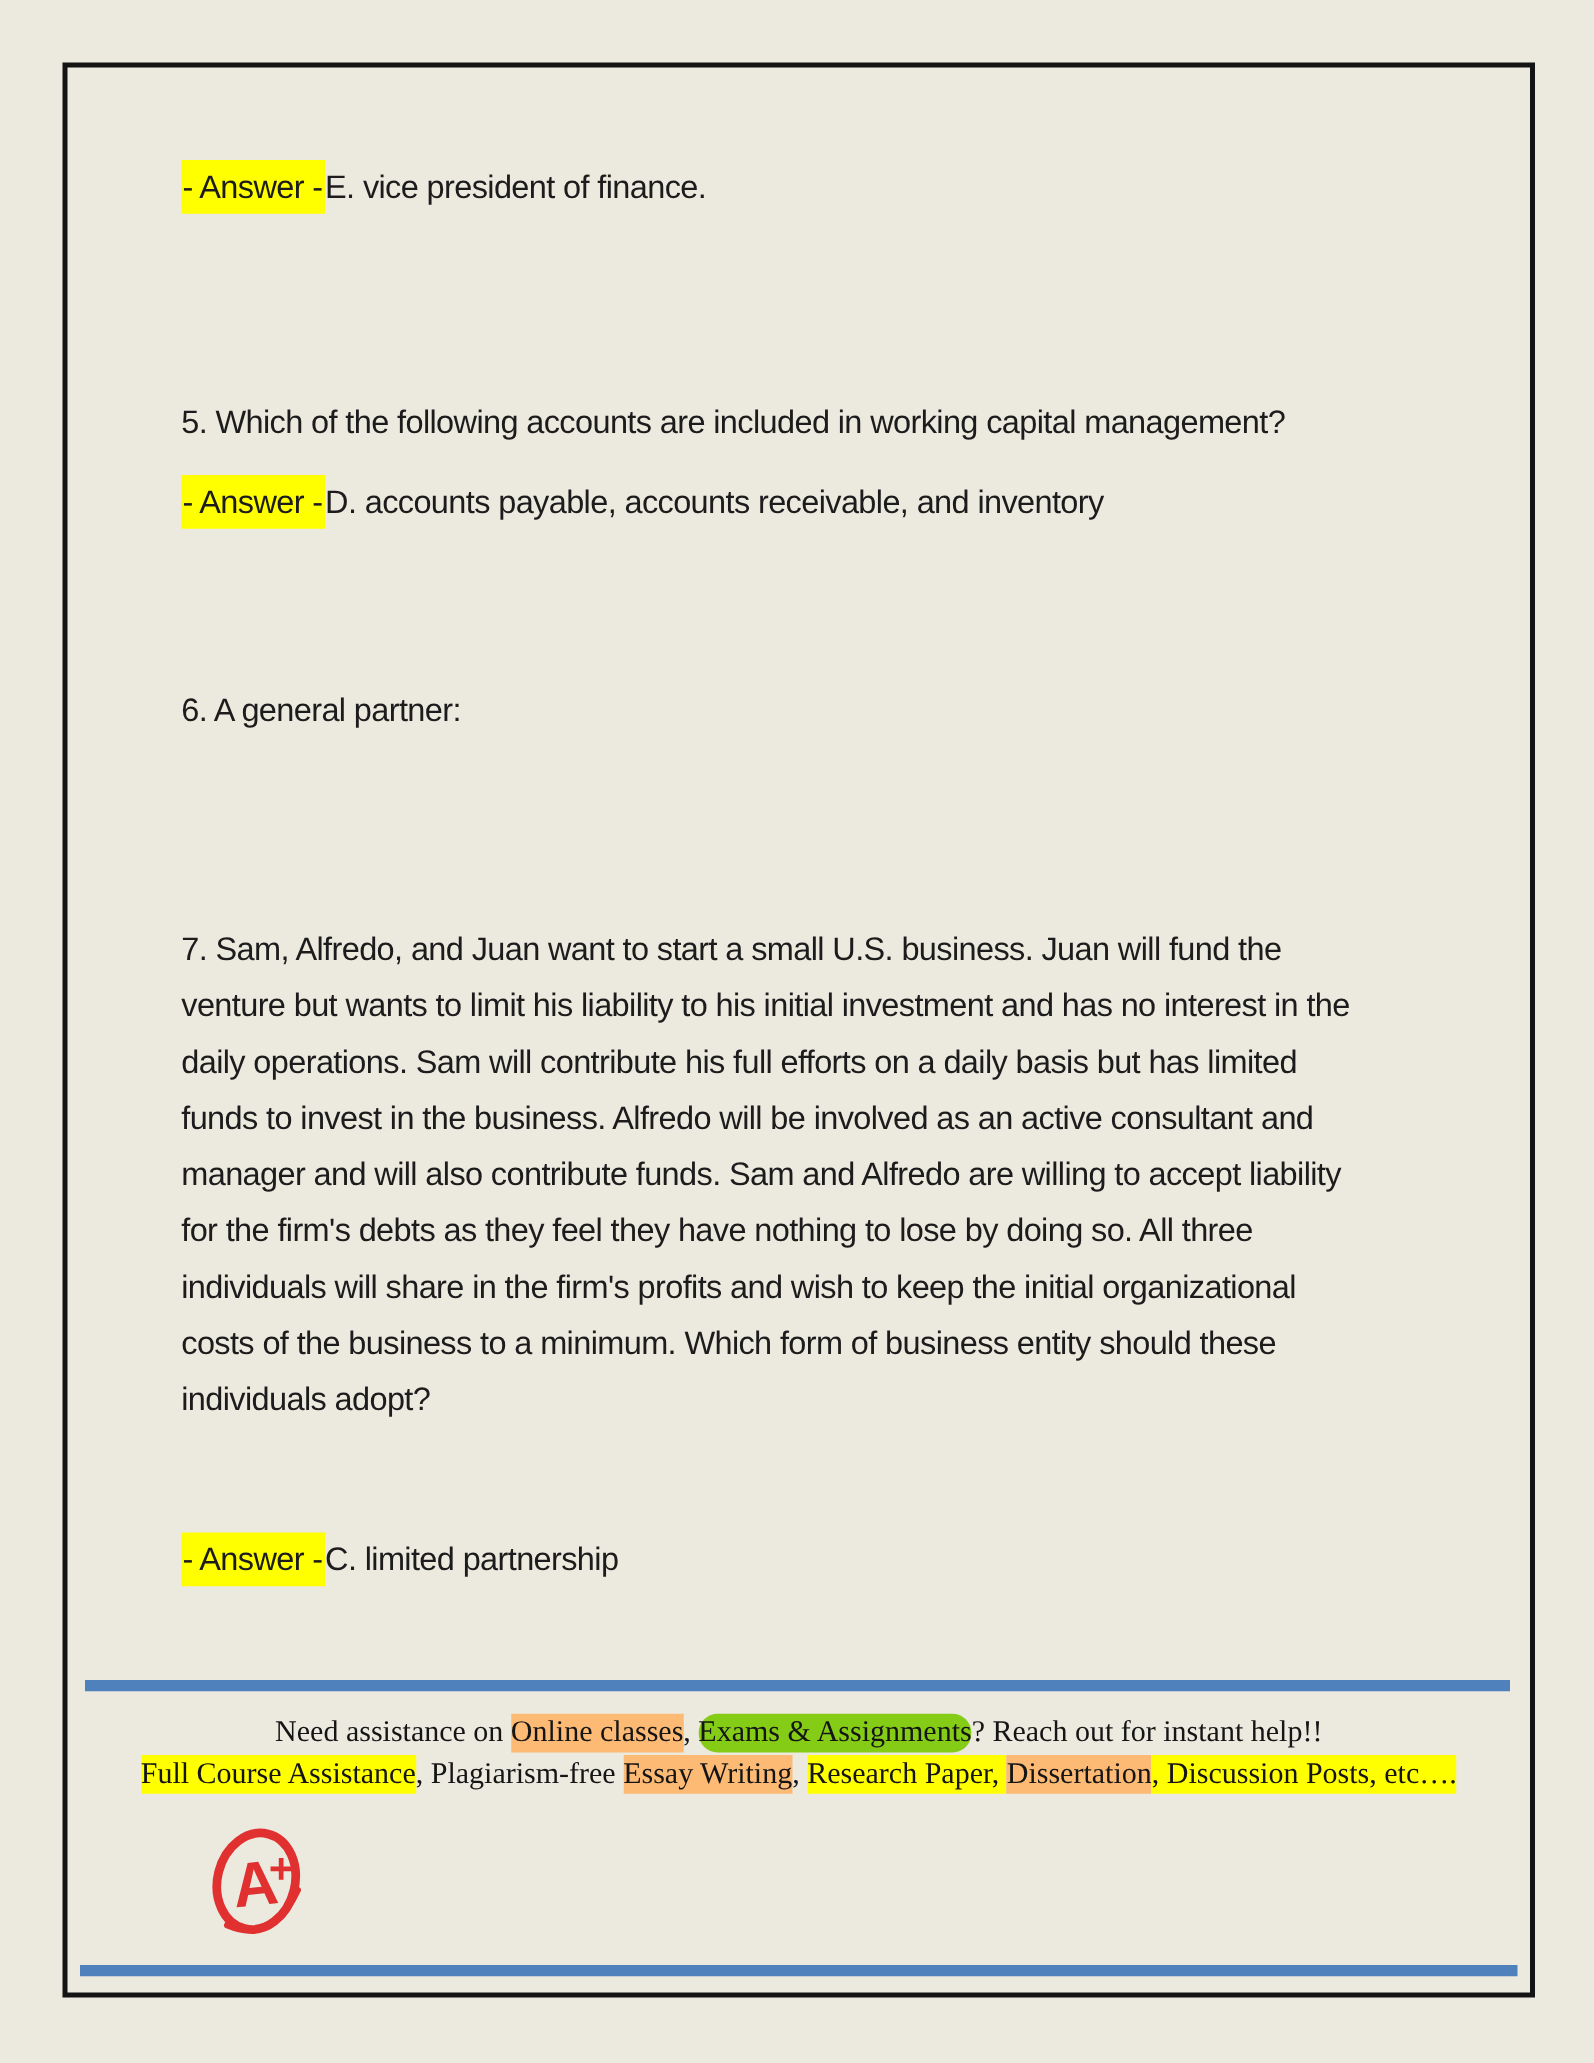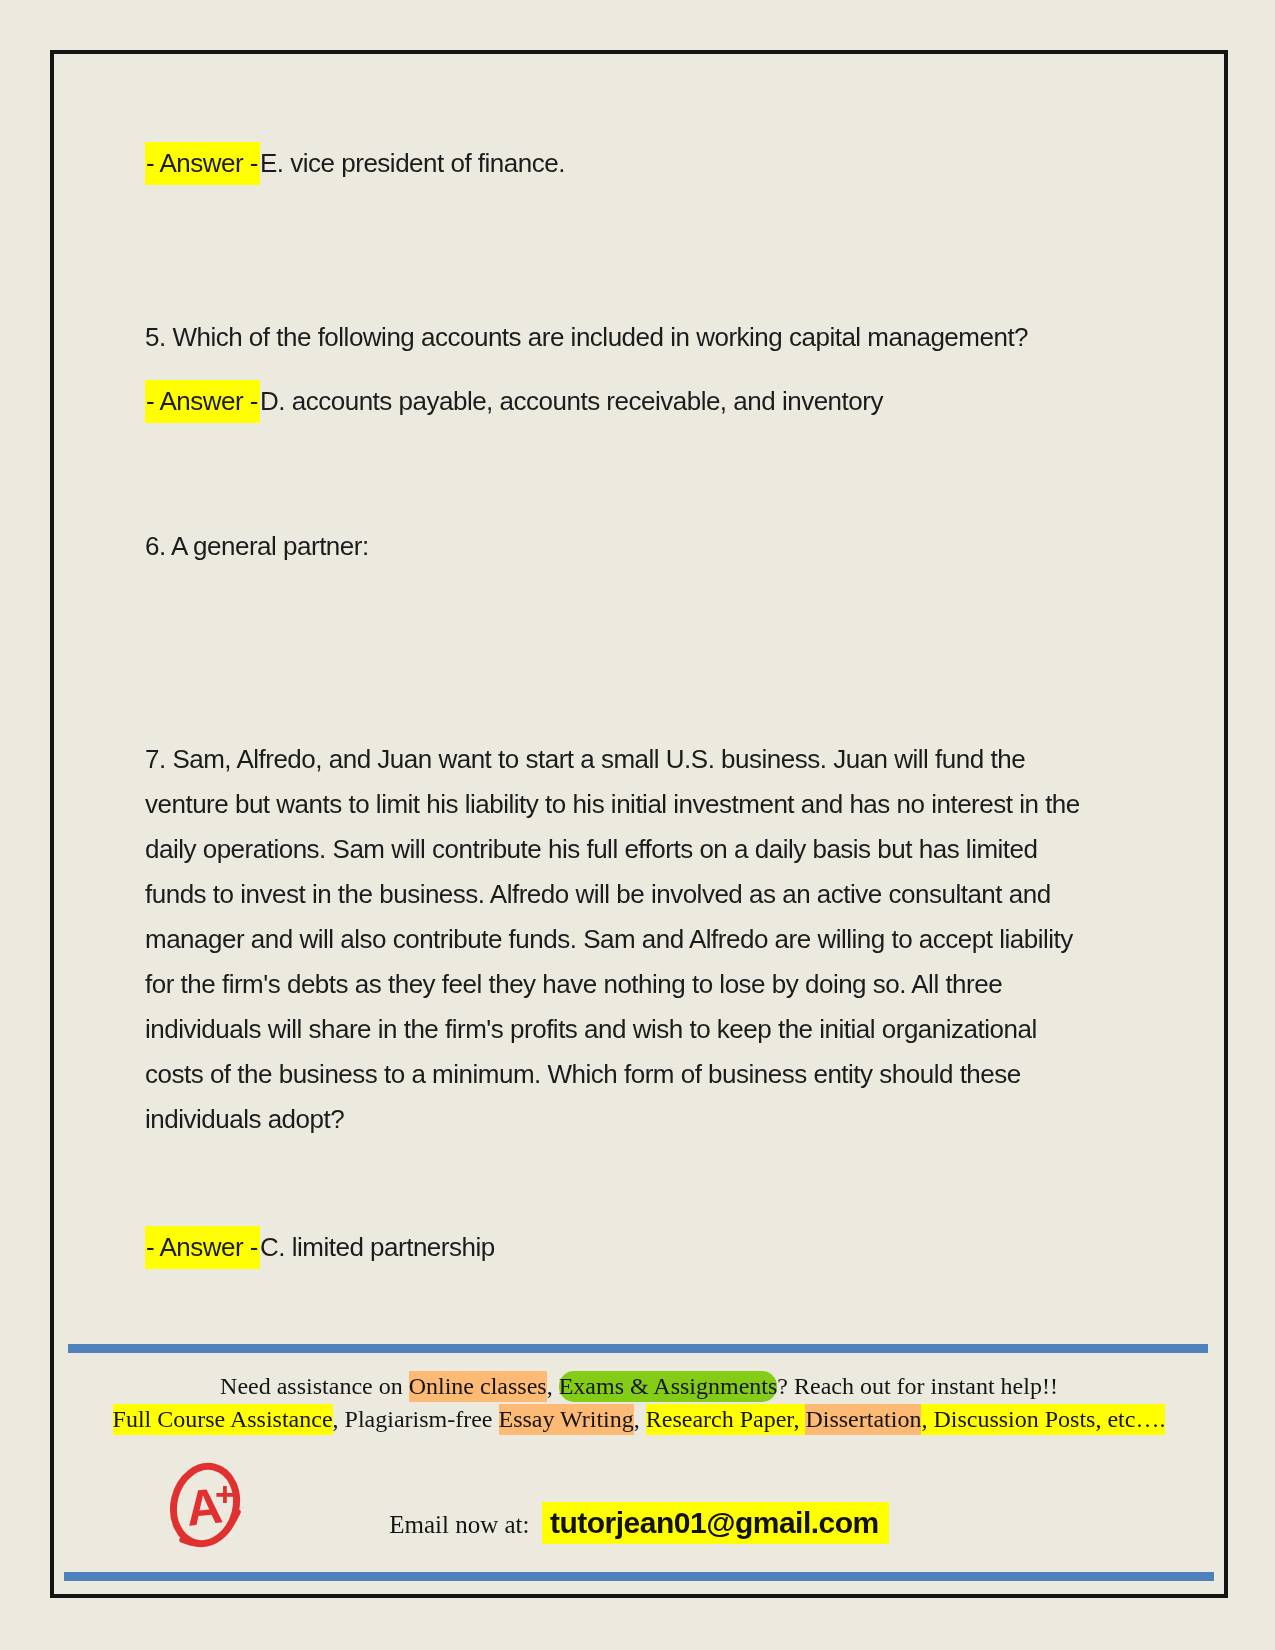--- a/index.html
+++ b/index.html
@@ -65,44 +65,43 @@
     color: #111;
     letter-spacing: -0.5px;
   }
   .logo { position: absolute; }
 </style>
 </head>
 <body>
 
 <div class="frame">
 
-  <p class="block answer-line" style="left:91px; top:87px;"><mark class="ans">- Answer -</mark><span>E. vice president of finance.</span></p>
+  <p class="block answer-line" style="left:91px; top:73px;"><mark class="ans">- Answer -</mark><span>E. vice president of finance.</span></p>
 
   <p class="block question" style="left:91px; top:221px; width:940px;margin-top:40px;">5. Which of the following accounts are included in working capital management?</p>
 
   <p class="block answer-line" style="left:91px; top:325px;"><mark class="ans">- Answer -</mark><span>D. accounts payable, accounts receivable, and inventory</span></p>
 
-  <p class="block question" style="left:91px; top:470px;">6. A general partner:</p>
+  <p class="block question" style="left:91px; top:492px;">6. A general partner:</p>
 
 
   <p class="block question" style="left:91px; top:683px; width:955px;">7. Sam, Alfredo, and Juan want to start a small U.S. business. Juan will fund the venture but wants to limit his liability to his initial investment and has no interest in the daily operations. Sam will contribute his full efforts on a daily basis but has limited funds to invest in the business. Alfredo will be involved as an active consultant and manager and will also contribute funds. Sam and Alfredo are willing to accept liability for the firm's debts as they feel they have nothing to lose by doing so. All three individuals will share in the firm's profits and wish to keep the initial organizational costs of the business to a minimum. Which form of business entity should these individuals adopt?</p>
 
   <p class="block answer-line" style="left:91px; top:1171px;"><mark class="ans">- Answer -</mark><span>C. limited partnership</span></p>
 
   <div class="divider" style="left:14px; top:1290px; width:1140px;"></div>
 
   <p class="block footer-line" style="left:0; top:1316px;"><span class="seg">Need assistance on </span><span class="seg hl-cyan">Online classes</span><span class="seg">, </span><span class="seg hl-green">Exams &amp; Assignments</span><span class="seg">? Reach out for instant help!!</span></p>
 
   <p class="block footer-line" style="left:0; top:1349px;"><span class="seg hl-yellow">Full Course Assistance</span><span class="seg">, Plagiarism-free </span><span class="seg hl-cyan">Essay Writing</span><span class="seg">, </span><span class="seg hl-yellow">Research Paper, </span><span class="seg hl-cyan">Dissertation</span><span class="seg hl-yellow">, Discussion Posts, etc….</span></p>
 
   <svg class="logo" style="left:112px; top:1406px;" width="82" height="94" viewBox="0 0 82 94">
     <ellipse cx="39" cy="45" rx="31" ry="39" fill="none" stroke="#e03030" stroke-width="7" transform="rotate(14 39 45)"></ellipse>
     <path d="M 16 80 Q 52 95 72 52" fill="none" stroke="#e03030" stroke-width="5.5" stroke-linecap="round"></path>
     <text x="20" y="64" font-family="Liberation Sans, sans-serif" font-size="50" font-weight="bold" fill="#e03030" transform="rotate(-6 40 45)">A</text>
     <text x="49" y="46" font-family="Liberation Sans, sans-serif" font-size="34" font-weight="bold" fill="#e03030">+</text>
   </svg>
 
 
-  <p class="block email-line" style="left:0; top:1452px;"><span>Email now at:</span><span>&nbsp; </span><span class="email-addr">tutorjean01@gmail.com</span></p>
 
   <div class="divider" style="left:10px; top:1518px; width:1150px;"></div>
 
 </div>
 
 </body></html>

